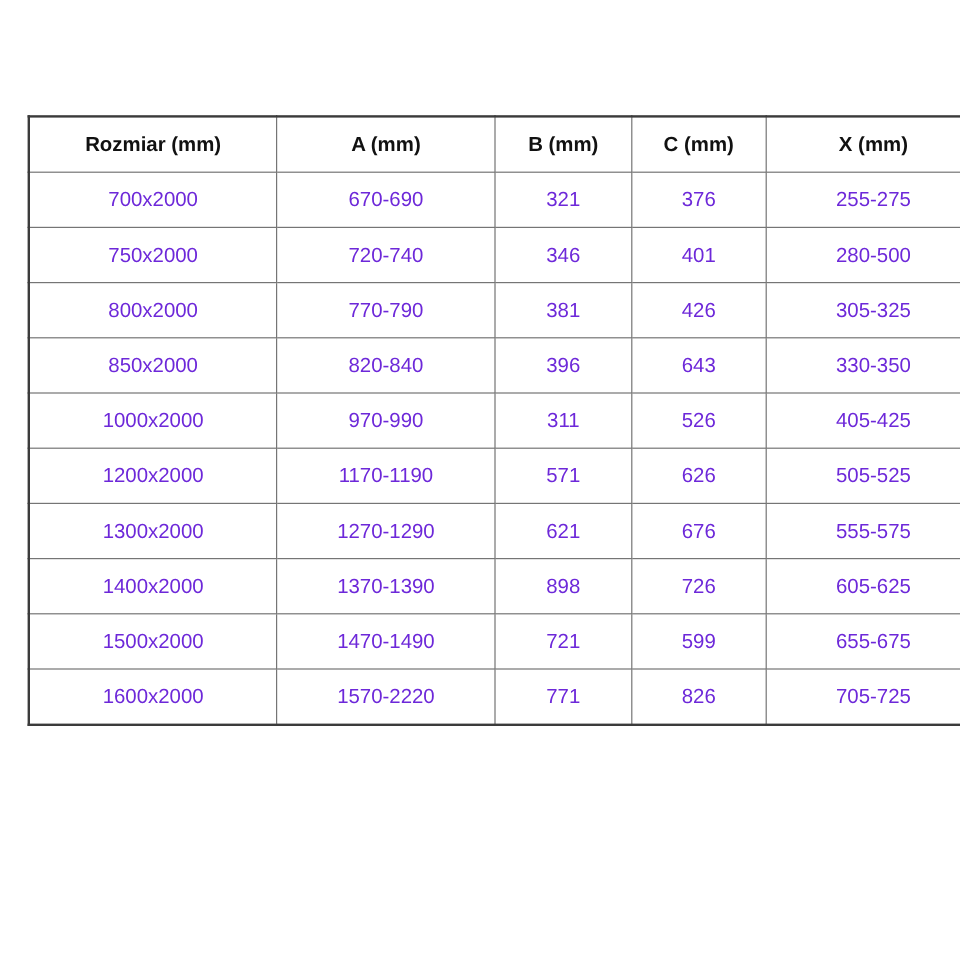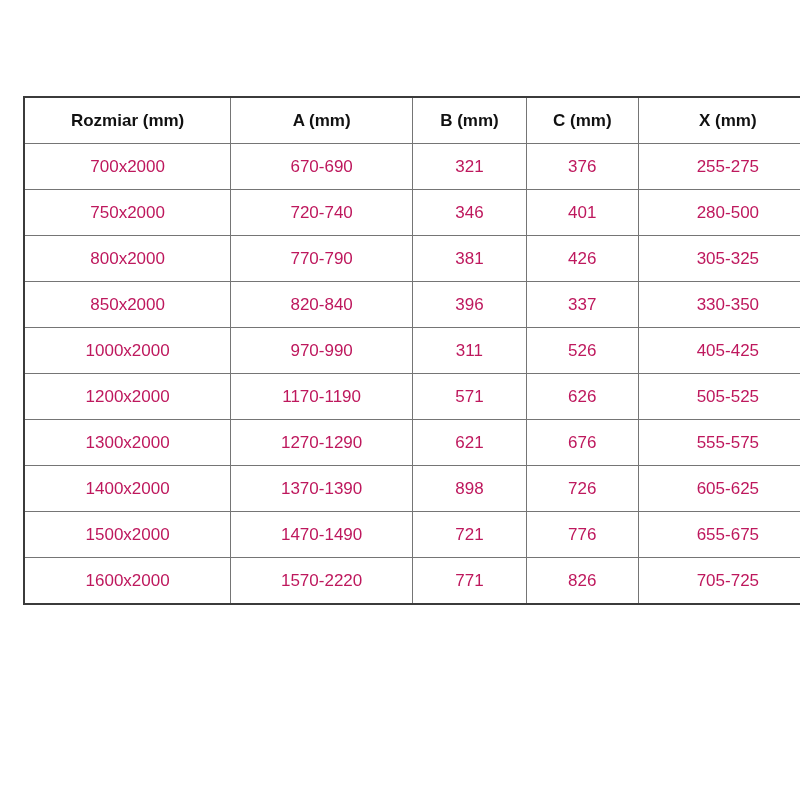--- a/index.html
+++ b/index.html
@@ -37,21 +37,21 @@
     line-height: 1;
     white-space: nowrap;
     overflow: hidden;
   }
   table.size-table th {
     font-weight: bold;
     color: #111111;
   }
   table.size-table td {
     font-weight: normal;
-    color: #be185d;
+    color: #6d28d9;
   }
   col.c-rozmiar { width: 26.04%; }
   col.c-a       { width: 22.89%; }
   col.c-b       { width: 14.34%; }
   col.c-c       { width: 14.09%; }
   col.c-x       { width: 22.64%; }
 </style>
 </head>
 <body>
 
@@ -92,21 +92,21 @@
           <td>800x2000</td>
           <td>770-790</td>
           <td>381</td>
           <td>426</td>
           <td>305-325</td>
         </tr>
         <tr>
           <td>850x2000</td>
           <td>820-840</td>
           <td>396</td>
-          <td>337</td>
+          <td>643</td>
           <td>330-350</td>
         </tr>
         <tr>
           <td>1000x2000</td>
           <td>970-990</td>
           <td>311</td>
           <td>526</td>
           <td>405-425</td>
         </tr>
         <tr>
@@ -127,21 +127,21 @@
           <td>1400x2000</td>
           <td>1370-1390</td>
           <td>898</td>
           <td>726</td>
           <td>605-625</td>
         </tr>
         <tr>
           <td>1500x2000</td>
           <td>1470-1490</td>
           <td>721</td>
-          <td>776</td>
+          <td>599</td>
           <td>655-675</td>
         </tr>
         <tr>
           <td>1600x2000</td>
           <td>1570-2220</td>
           <td>771</td>
           <td>826</td>
           <td>705-725</td>
         </tr>
       </tbody>

